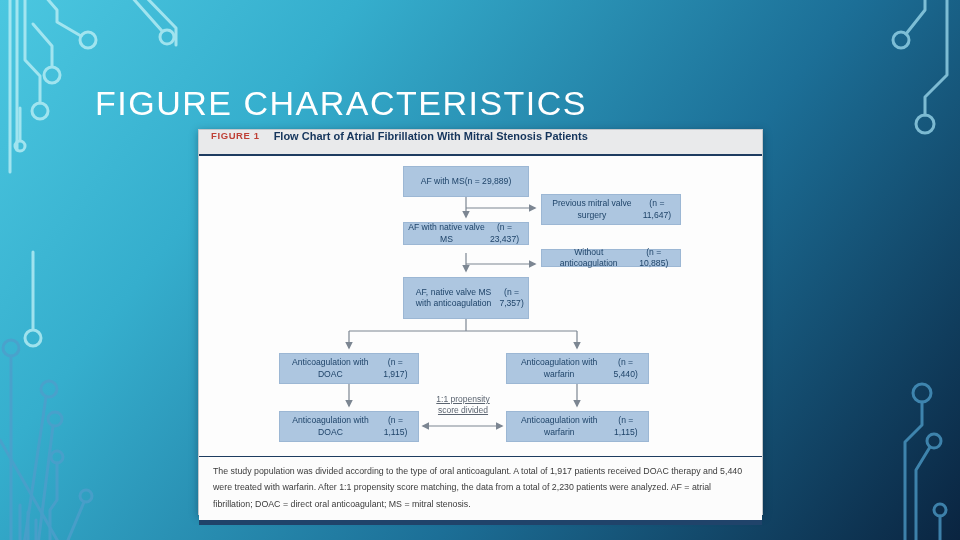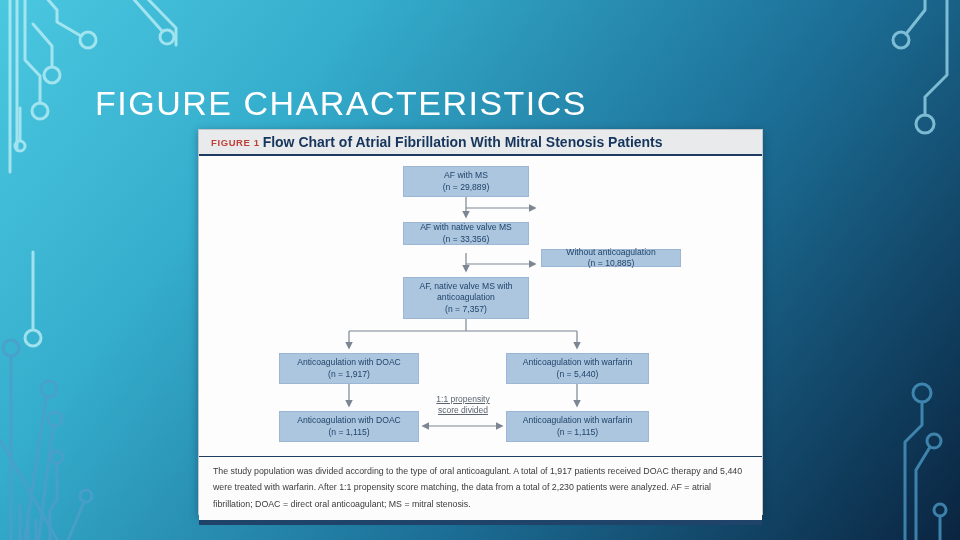--- a/index.html
+++ b/index.html
@@ -13,29 +13,29 @@
     position:absolute;left:95px;top:84px;margin:0;
     font-size:34px;font-weight:400;letter-spacing:1.5px;color:#ffffff;
   }
   .figure-panel{
     position:absolute;left:198px;top:129px;width:565px;height:386px;
     background:#fdfdfd;border:1px solid #c3c7cb;box-sizing:border-box;
     box-shadow:0 2px 8px rgba(0,20,40,.35);
   }
   .figure-header{
     height:24px;background:#e9eaeb;border-bottom:2px solid #1e3c60;
-    display:flex;align-items:center;padding:0 12px;gap:3px;
+    display:flex;align-items:flex-start;padding:0 12px;gap:14px;
   }
   .figure-label{color:#bf4036;font-weight:bold;font-size:9.5px;letter-spacing:.6px;}
-  .figure-title{color:#15355c;font-weight:bold;font-size:14px;}
+  .figure-title{color:#15355c;font-weight:bold;font-size:11px;}
   .flow-area{position:relative;width:100%;height:300px;background:#fdfdfd;}
   .connectors{position:absolute;left:0;top:0;}
   .fc-box{
     position:absolute;background:#adc6e0;border:1px solid #9cb7d4;box-sizing:border-box;
-    display:flex;flex-direction:column;align-items:center;justify-content:center;
+    display:flex;flex-direction:row;align-items:center;justify-content:center;
     text-align:center;color:#20456a;font-size:8.6px;line-height:1.32;padding:2px 4px;
   }
   .match-label{
     position:absolute;left:218px;top:238px;width:92px;text-align:center;
     color:#5b6470;font-size:8.5px;line-height:1.3;text-decoration:underline;
   }
   .figure-caption{
     border-top:1.5px solid #1e3c60;background:#fcfcfc;
     padding:6px 14px 10px 14px;color:#3b3b3b;font-size:8.8px;line-height:1.85;
     height:47px;overflow:hidden;
@@ -125,24 +125,28 @@
         <path d="M378,228 V250" marker-end="url(#ah)"></path>
         <path d="M224,270 H303" marker-start="url(#ah)" marker-end="url(#ah)"></path>
       </g>
     </svg>
 
     <div class="fc-box" style="left:204px;top:10px;width:126px;height:31px;">
       <div>AF with MS</div>
       <div>(n = 29,889)</div>
     </div>
 
+    <div class="fc-box" style="left:342px;top:38px;width:140px;height:31px;">
+      <div>Previous mitral valve surgery</div>
+      <div>(n = 11,647)</div>
+    </div>
 
     <div class="fc-box" style="left:204px;top:66px;width:126px;height:23px;">
       <div>AF with native valve MS</div>
-      <div>(n = 33,356)</div>
+      <div>(n = 23,437)</div>
     </div>
 
     <div class="fc-box" style="left:342px;top:93px;width:140px;height:18px;">
       <div>Without anticoagulation</div>
       <div>(n = 10,885)</div>
     </div>
 
     <div class="fc-box" style="left:204px;top:121px;width:126px;height:42px;text-align:center;">
       <div>AF, native valve MS with anticoagulation</div>
       <div>(n = 7,357)</div>

